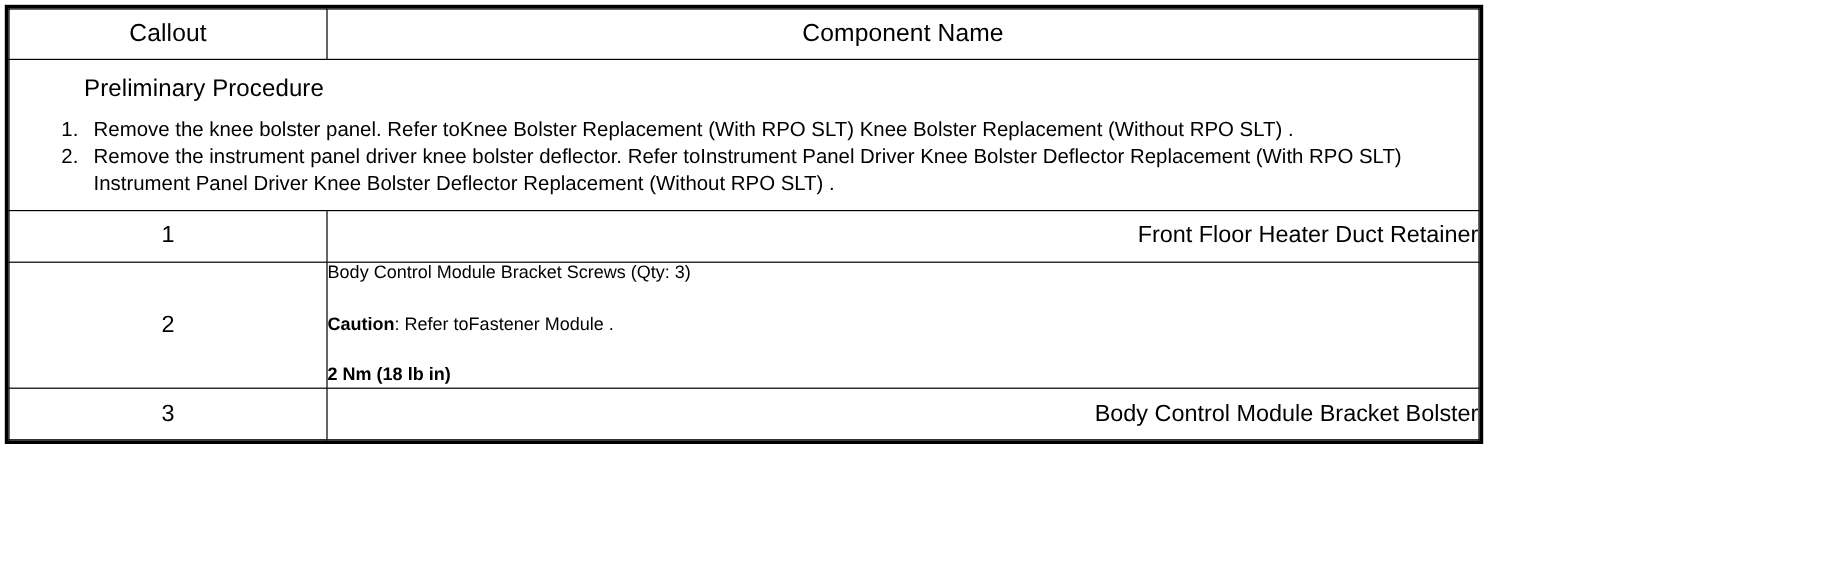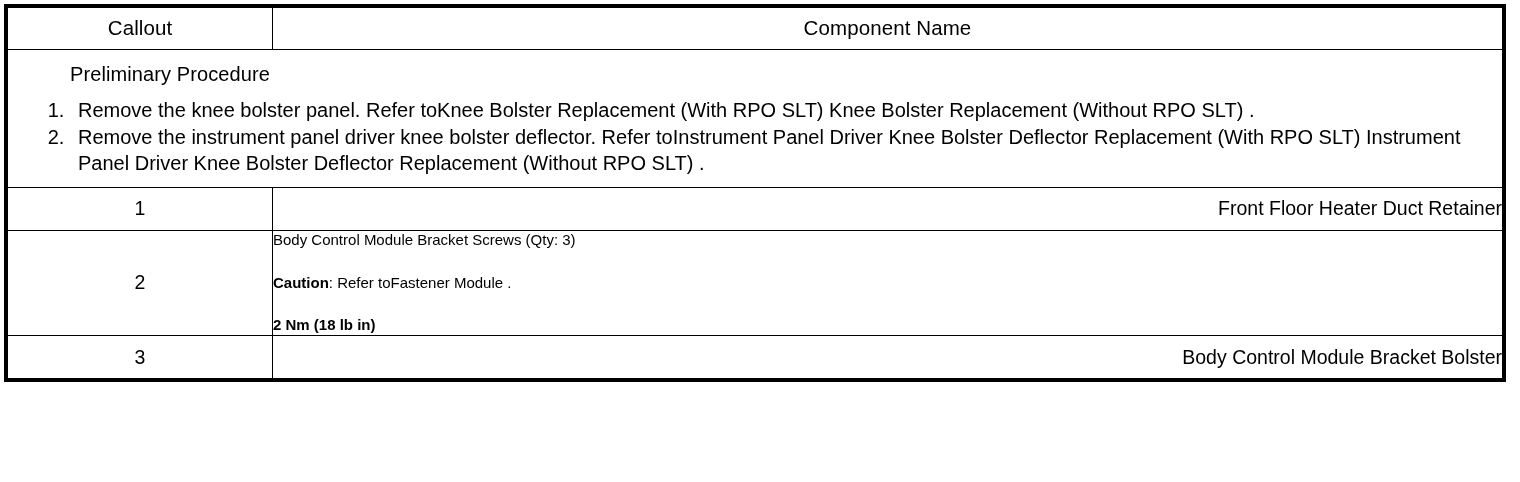--- a/index.html
+++ b/index.html
@@ -12,21 +12,21 @@
     height: 482px;
     font-family: "Liberation Sans", sans-serif;
     color: #000000;
     overflow: hidden;
   }
 
   .table-wrap {
     position: absolute;
     left: 4px;
     top: 4px;
-    width: 1502px;
+    width: 1232px;
     box-sizing: border-box;
     border: 3px solid #000;
     border-collapse: collapse;
   }
 
   table.parts-table {
     width: 100%;
     border-collapse: collapse;
     table-layout: fixed;
     font-size: 19.5px;
@@ -82,21 +82,21 @@
   }
   ol.procedure-list {
     margin: 0;
     padding: 0 0 0 52px;
     list-style-position: outside;
     list-style-type: decimal;
   }
   ol.procedure-list li {
     margin: 0 0 1px 0;
     padding-left: 8px;
-    font-size: 20px;
+    font-size: 17px;
     line-height: 1.32;
   }
 
   
   .row-1 td { height: 42px; }
 
   
   td.screws-cell {
     padding: 10px 8px 10px 9px;
     vertical-align: middle;

